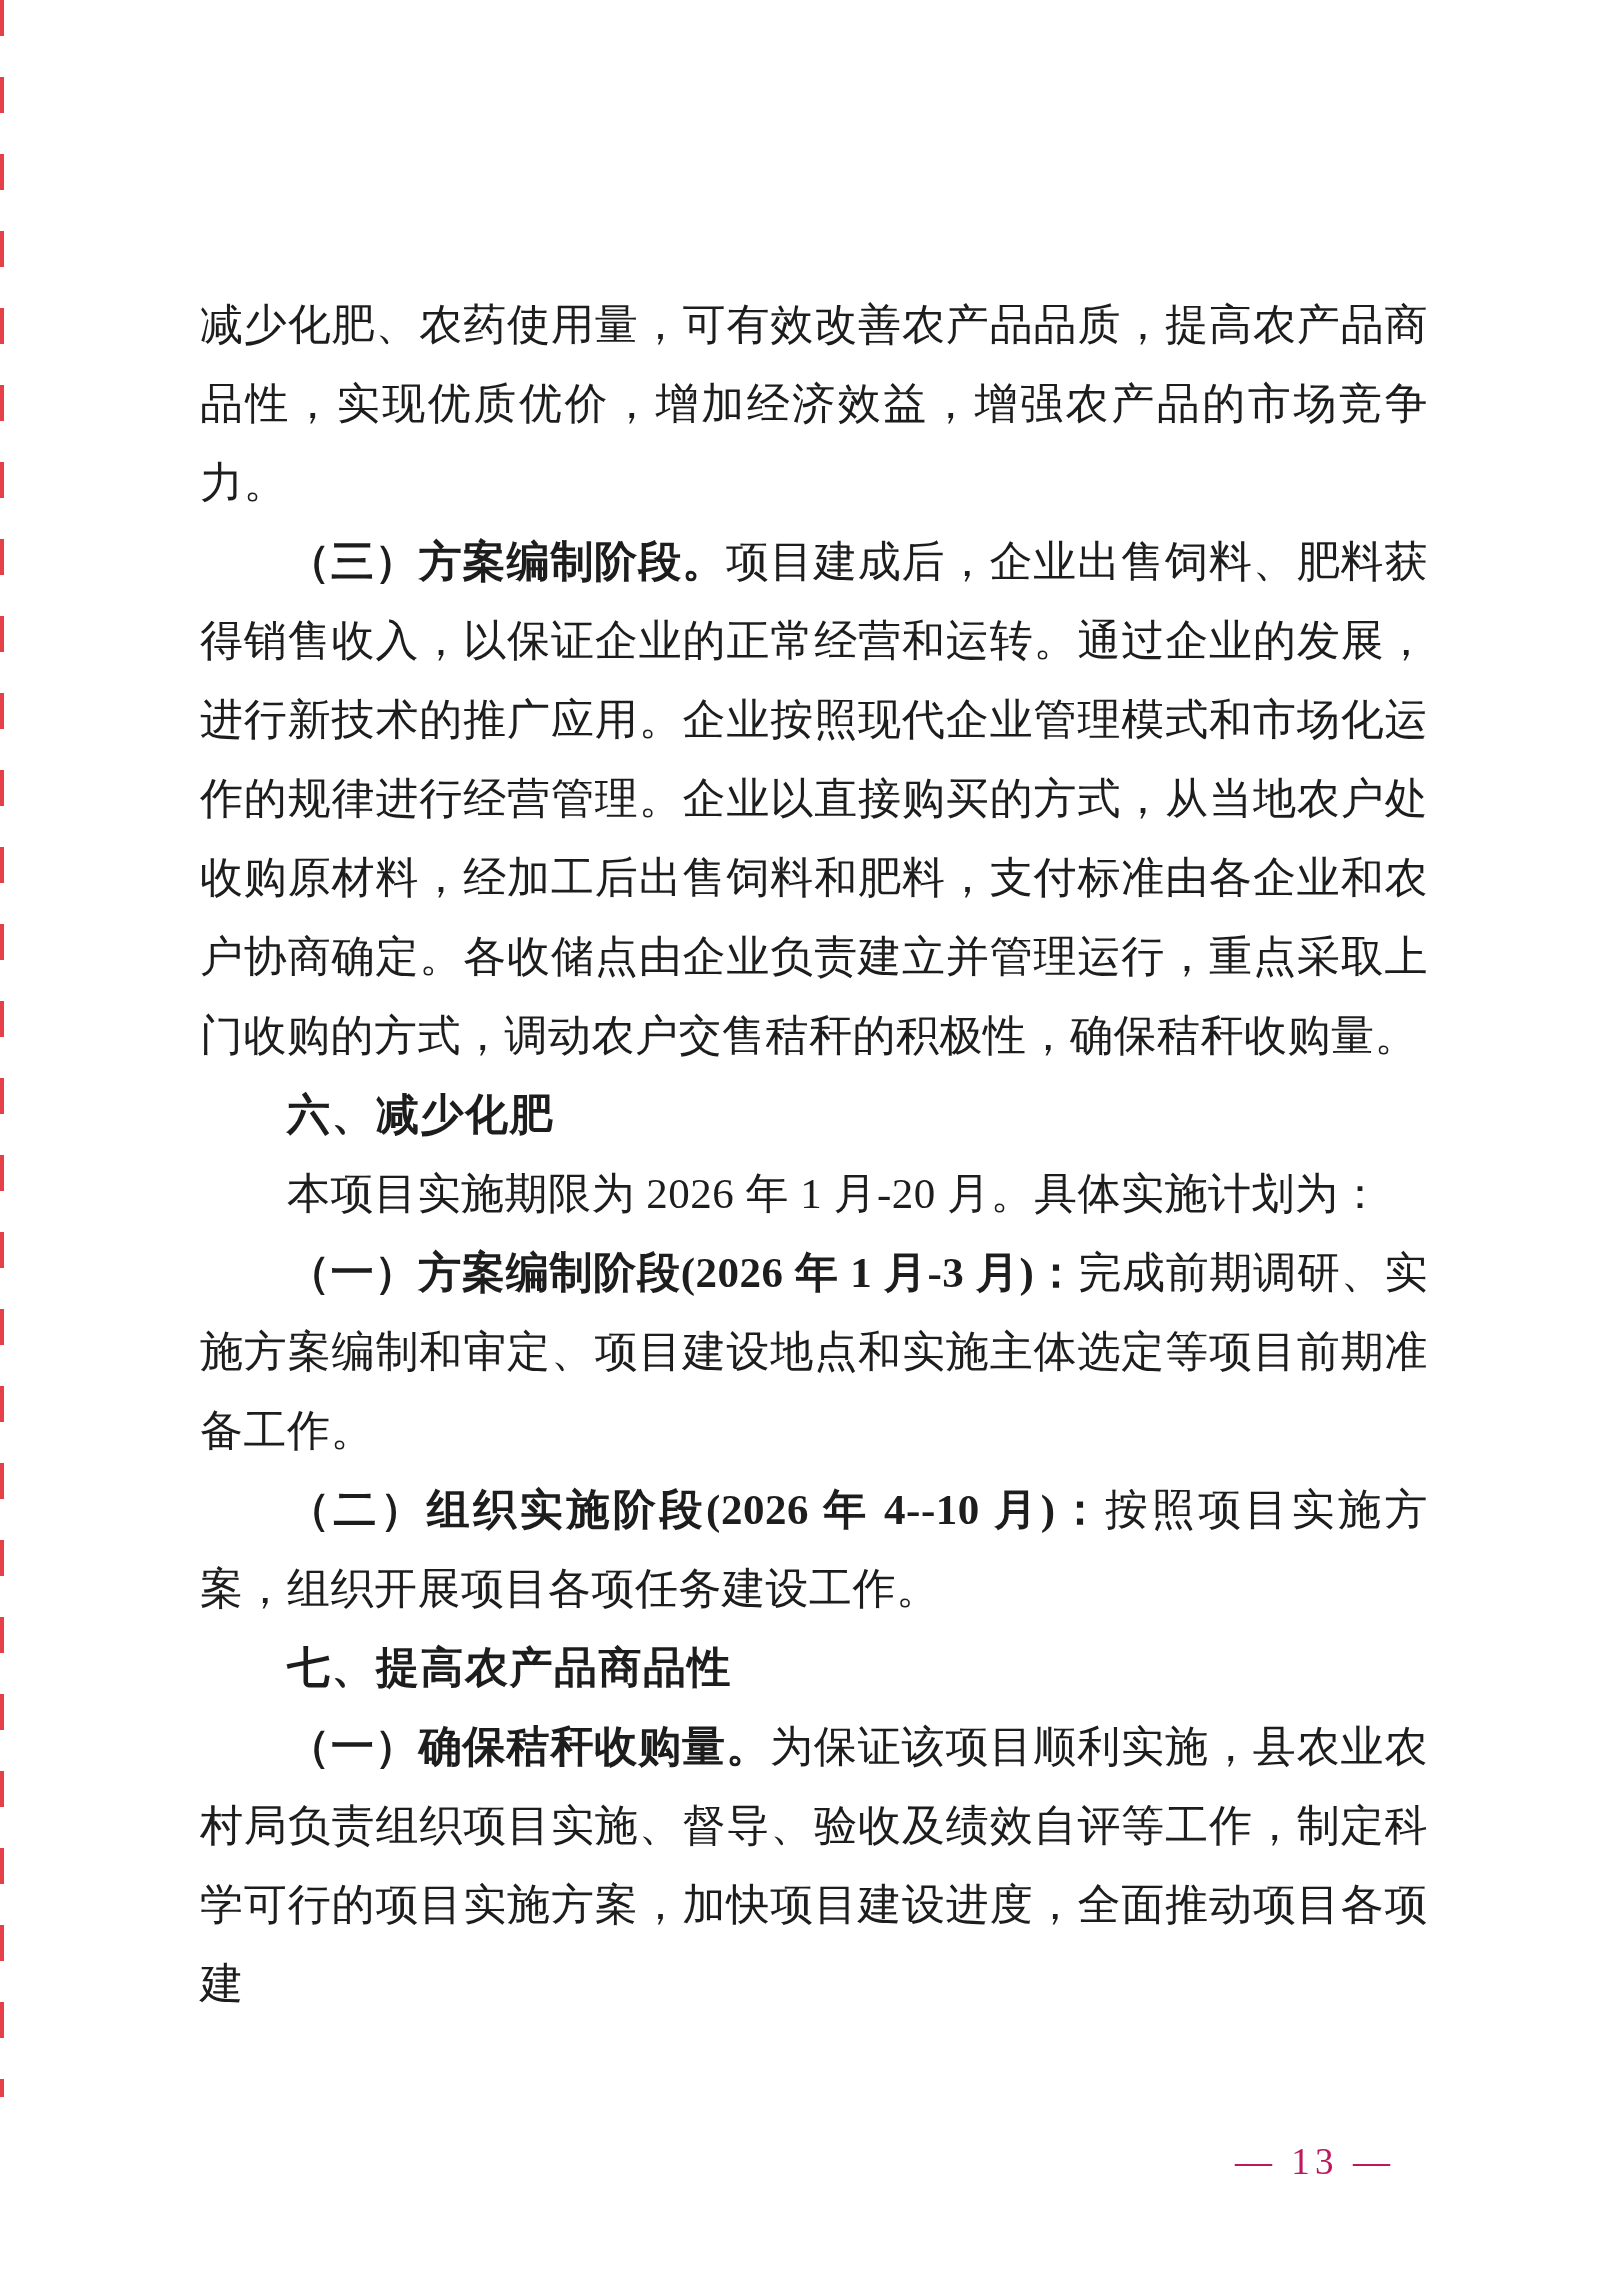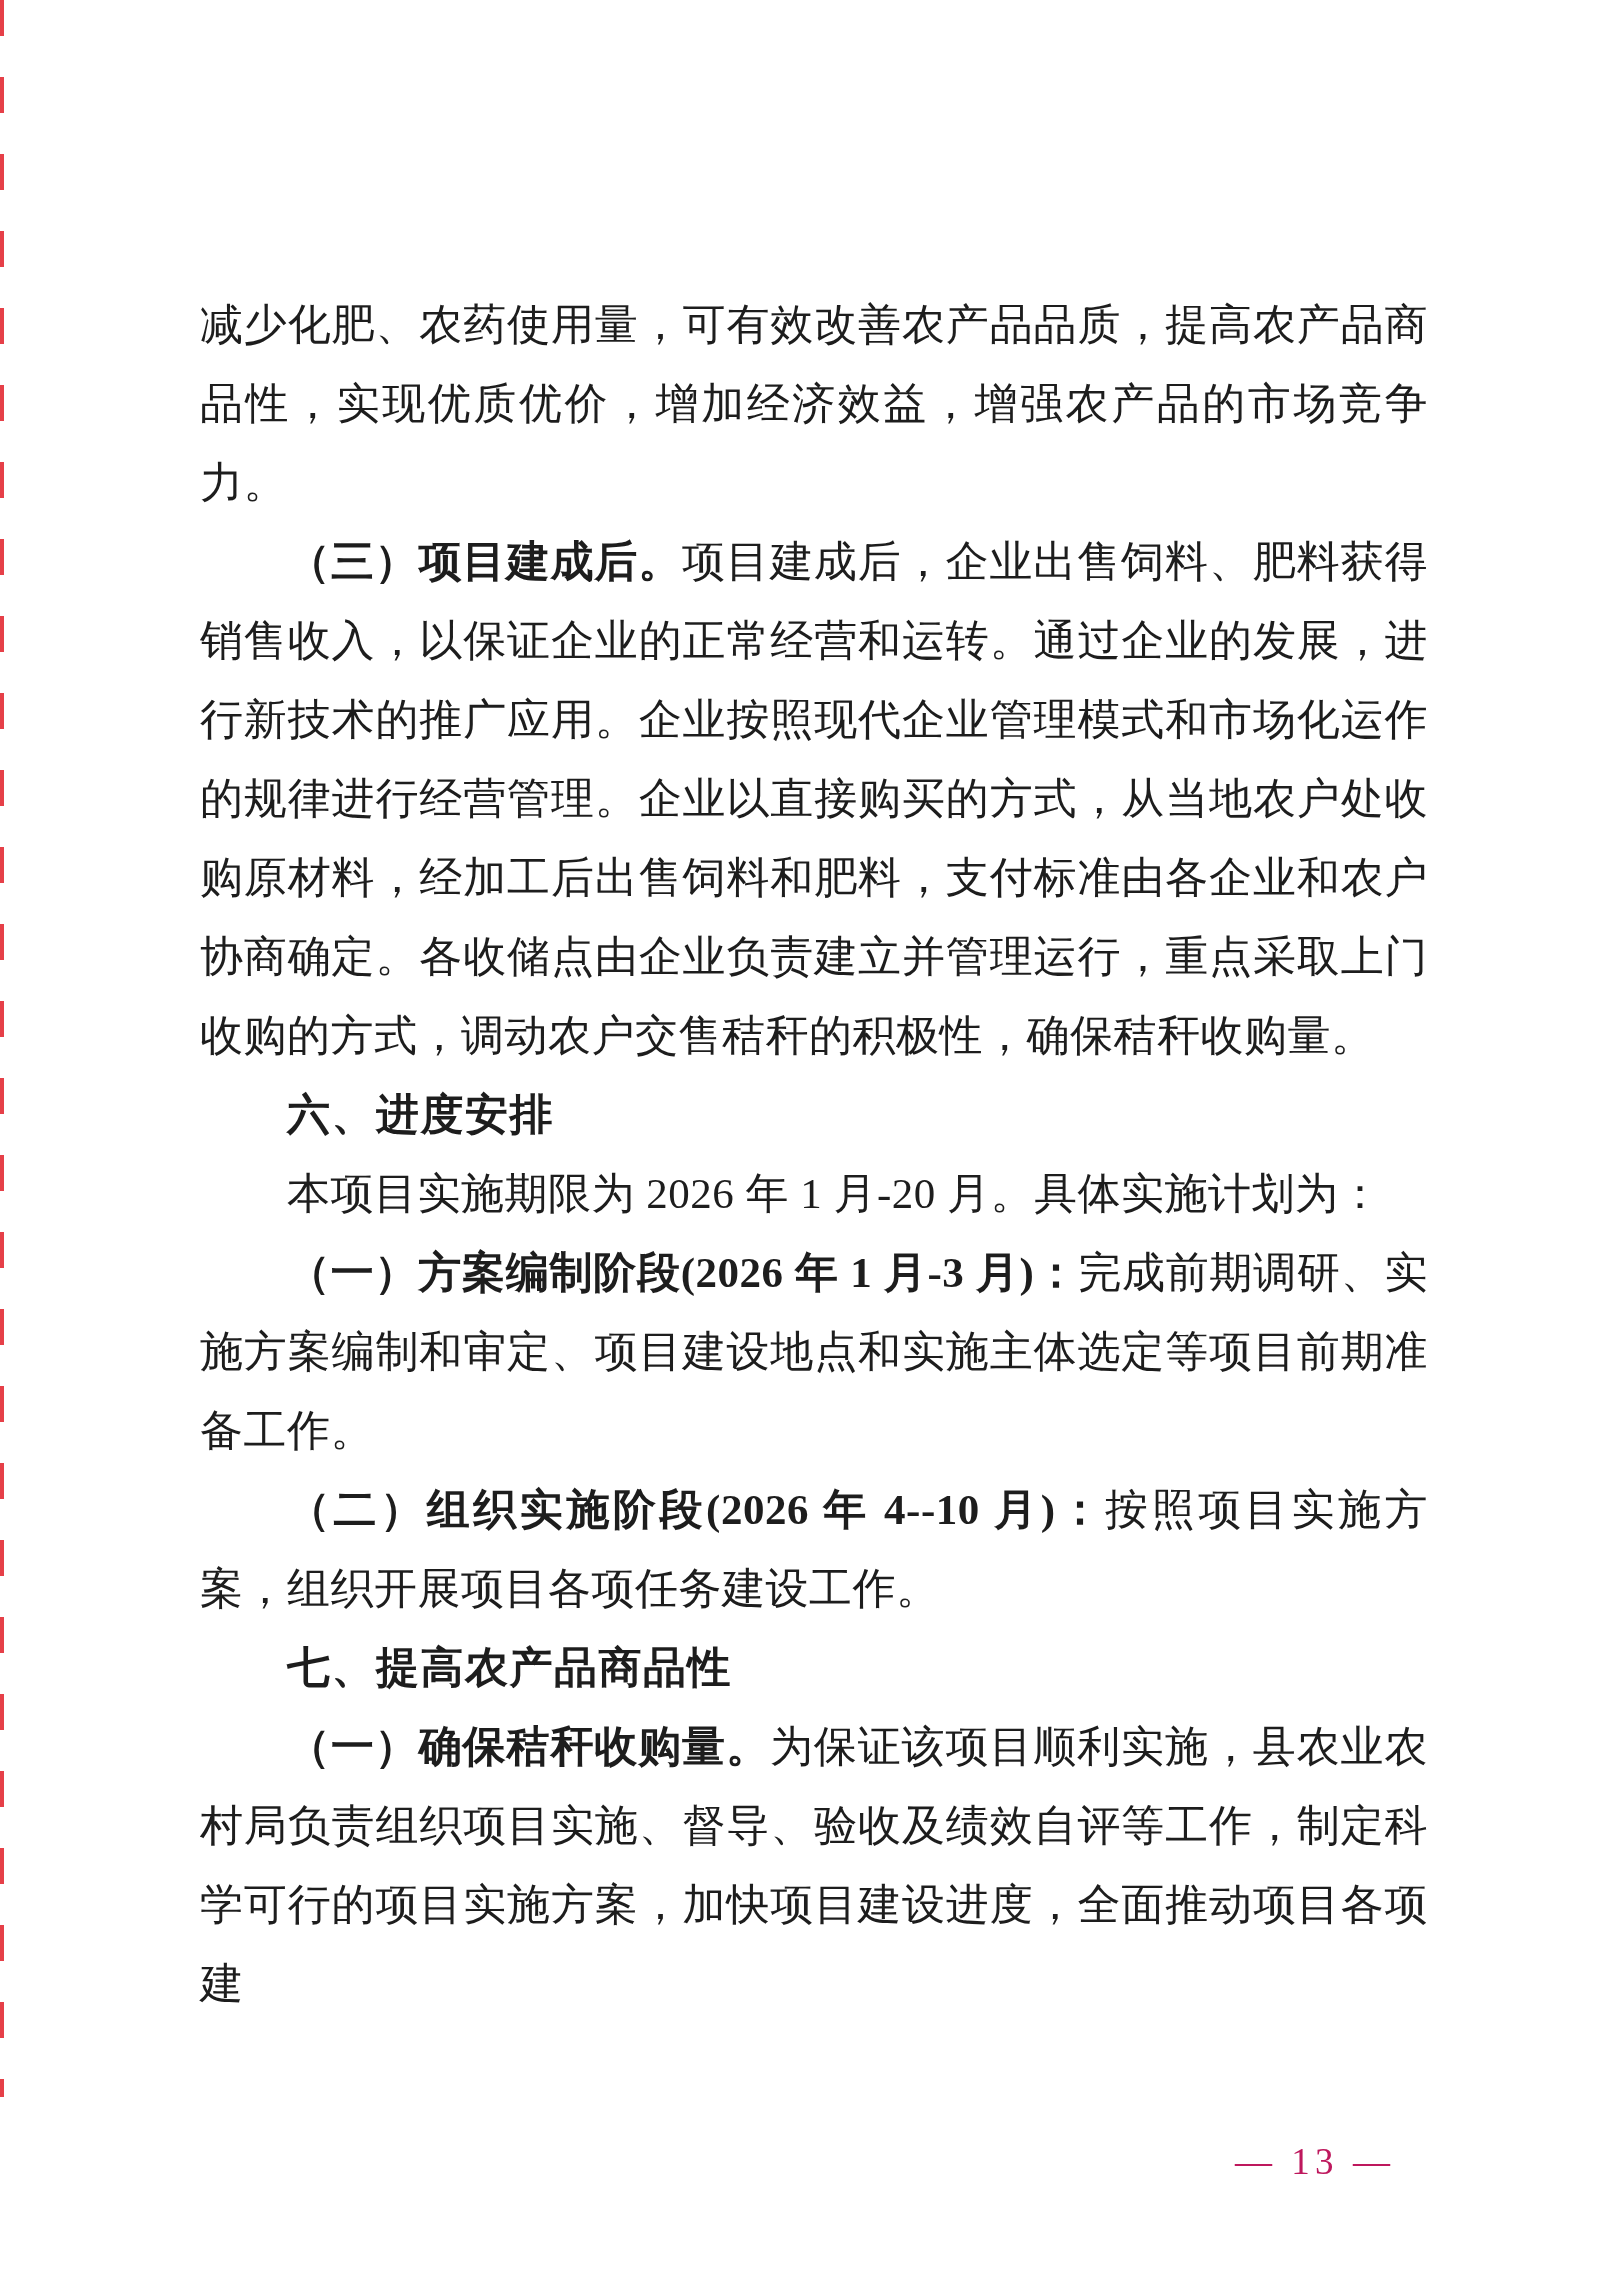--- a/index.html
+++ b/index.html
@@ -58,24 +58,24 @@
 
   <div class="red-edge"></div>
 
   <div class="content">
 
     <p class="para">
       <span>减少化肥、农药使用量，可有效改善农产品品质，提高农产品商品性，实现优质优价，增加经济效益，增强农产品的市场竞争力。</span>
     </p>
 
     <p class="para ind">
-      <span class="lead">（三）项目建成后。</span><span>项目建成后，企业出售饲料、肥料获得销售收入，以保证企业的正常经营和运转。通过企业的发展，进行新技术的推广应用。企业按照现代企业管理模式和市场化运作的规律进行经营管理。企业以直接购买的方式，从当地农户处收购原材料，经加工后出售饲料和肥料，支付标准由各企业和农户协商确定。各收储点由企业负责建立并管理运行，重点采取上门收购的方式，调动农户交售秸秆的积极性，确保秸秆收购量。</span>
+      <span class="lead">（三）方案编制阶段。</span><span>项目建成后，企业出售饲料、肥料获得销售收入，以保证企业的正常经营和运转。通过企业的发展，进行新技术的推广应用。企业按照现代企业管理模式和市场化运作的规律进行经营管理。企业以直接购买的方式，从当地农户处收购原材料，经加工后出售饲料和肥料，支付标准由各企业和农户协商确定。各收储点由企业负责建立并管理运行，重点采取上门收购的方式，调动农户交售秸秆的积极性，确保秸秆收购量。</span>
     </p>
 
-    <p class="para ind hei">六、进度安排</p>
+    <p class="para ind hei">六、减少化肥</p>
 
     <p class="para ind">
       <span>本项目实施期限为 2026 年 1 月-20 月。具体实施计划为：</span>
     </p>
 
     <p class="para ind">
       <span class="lead">（一）方案编制阶段(2026 年 1 月-3 月)：</span><span>完成前期调研、实施方案编制和审定、项目建设地点和实施主体选定等项目前期准备工作。</span>
     </p>
 
     <p class="para ind">

